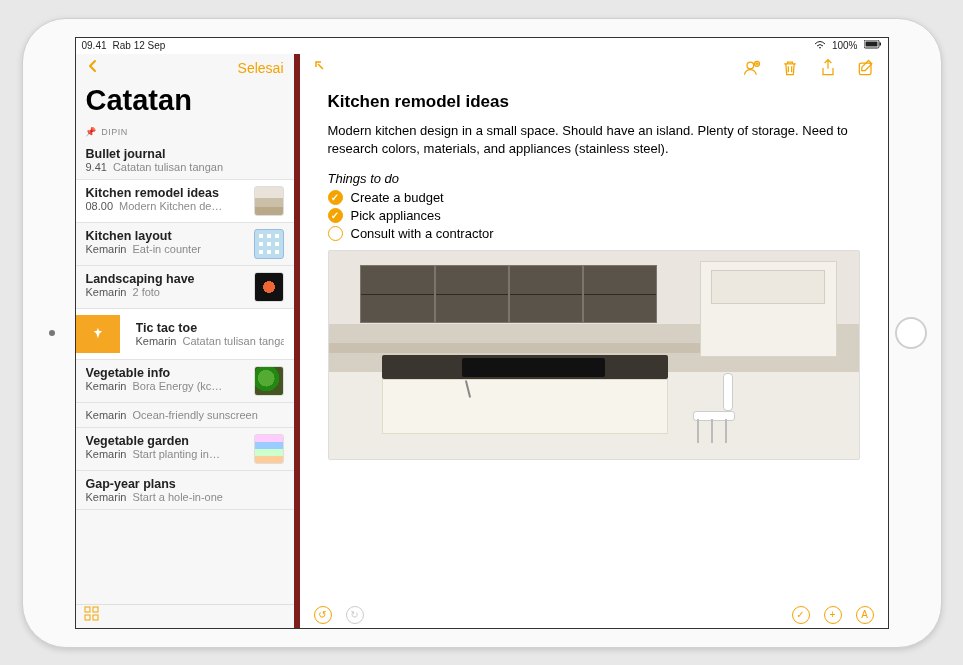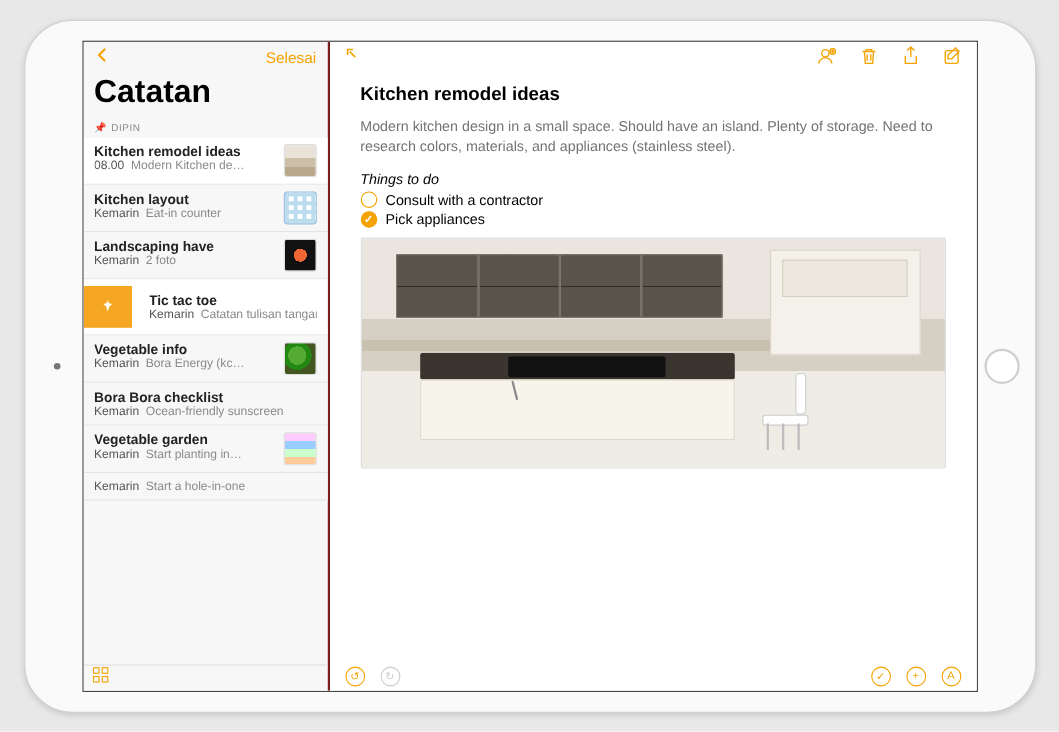--- a/index.html
+++ b/index.html
@@ -4,21 +4,21 @@
 <style>
 * { margin:0; padding:0; box-sizing:border-box; font-family: -apple-system, "Helvetica Neue", Helvetica, Arial, sans-serif; -webkit-font-smoothing:antialiased; }
 body { background:#e8e8e8; display:flex; align-items:center; justify-content:center; height:665px; width:963px; }
 .ipad-frame { width:920px; height:630px; background:#fafafa; border-radius:44px; border:1px solid #d0d0d0; box-shadow:0 2px 6px rgba(0,0,0,.15); position:relative; padding:18px 52px; }
 .home-btn { position:absolute; right:14px; top:50%; transform:translateY(-50%); width:32px; height:32px; border:2px solid #cfcfcf; border-radius:50%; background:#fff; }
 .camera-dot { position:absolute; left:26px; top:50%; transform:translateY(-50%); width:6px; height:6px; border-radius:50%; background:#777; }
 .screen { width:100%; height:100%; background:#fff; border:1px solid #333; position:relative; overflow:hidden; display:flex; flex-direction:column; }
 .status-bar { height:16px; font-size:10px; color:#222; display:flex; align-items:center; padding:0 6px; gap:6px; }
 .status-bar .spacer { flex:1; }
 .content { flex:1; display:flex; overflow:hidden; }
-.sidebar { width:224px; border-right:2px solid #7f1d1d; background:#f7f7f7; display:flex; flex-direction:column; overflow:hidden; }
+.sidebar { width:224px; border-right:6px solid #7f1d1d; background:#f7f7f7; display:flex; flex-direction:column; overflow:hidden; }
 .side-top { height:28px; display:flex; align-items:center; justify-content:space-between; padding:0 10px; }
 .back-arrow { color:#f4a300; font-size:18px; }
 .done { color:#f4a300; font-size:14px; }
 .side-title { font-size:29px; font-weight:700; padding:2px 10px 6px; }
 .search { margin:0 8px 6px; background:#e9e9e9; border-radius:7px; height:22px; display:flex; align-items:center; padding:0 6px; color:#8a8a8a; font-size:12px; gap:4px; }
 .pin-row { font-size:9px; color:#8a8a8a; padding:4px 10px; display:flex; align-items:center; gap:4px; letter-spacing:.5px; }
 .list { flex:1; overflow:hidden; }
 .item { padding:6px 10px 6px 10px; border-bottom:1px solid #e3e3e3; display:flex; gap:6px; position:relative; background:#f7f7f7; }
 .item.selected { background:#fff; }
 .item.shifted { padding-left:0; background:#fff; }
@@ -36,21 +36,21 @@
 .thumb.garden { background:linear-gradient(0deg,#fc9 25%, #cfc 25% 50%, #9cf 50% 75%, #fcf 75%); }
 .side-bottom { height:24px; border-top:1px solid #e0e0e0; display:flex; align-items:center; padding:0 8px; gap:8px; }
 .side-bottom svg { width:16px; height:16px; stroke:#f4a300; }
 
 .main { flex:1; display:flex; flex-direction:column; background:#fff; }
 .toolbar { height:32px; display:flex; align-items:center; padding:0 12px; gap:18px; }
 .toolbar .spacer { flex:1; }
 .toolbar .btn svg { width:20px; height:20px; stroke:#f4a300; fill:none; stroke-width:1.5; }
 .note-body { flex:1; padding:6px 28px 0 28px; overflow:hidden; display:flex; flex-direction:column; }
 .note-title { font-size:17px; font-weight:700; margin-bottom:10px; }
-.note-desc { font-size:13px; color:#737373; line-height:1.45; margin-bottom:12px; }
+.note-desc { font-size:13px; color:#000000; line-height:1.45; margin-bottom:12px; }
 .section-h { font-size:13px; margin-bottom:4px;font-style:italic; }
 .todo { display:flex; align-items:center; gap:8px; font-size:13px; margin-bottom:3px; }
 .bullet { width:15px; height:15px; border-radius:50%; border:1.5px solid #f4a300; display:flex; align-items:center; justify-content:center; flex-shrink:0; }
 .bullet.done { background:#f4a300; }
 .bullet.done::after { content:"✓"; color:#fff; font-size:10px; font-weight:700; }
 .attach-img { margin-top:6px; width:100%; height:210px; border:1px solid #ddd; border-radius:2px; position:relative; overflow:hidden; background:linear-gradient(#eae6df 0 35%, #d6cfc3 35% 58%, #efece6 58% 100%); }
 
 .attach-img .wall-cabs { position:absolute; top:14px; left:6%; width:56%; height:28%; background:#6b655c; border-radius:3px; display:flex; }
 .attach-img .wall-cabs div { flex:1; border:1px solid #7b756c; background:linear-gradient(#595349 50%, #2e2b26 50% 52%, #595349 52%); }
 .attach-img .right-cabs { position:absolute; top:10px; right:4%; width:26%; height:46%; background:#f4f1ea; border:1px solid #d9d4c8; }
@@ -72,39 +72,66 @@
 .bottom-bar .bbtn.disabled { border-color:#ccc; color:#ccc; }
 </style>
 </head>
 <body>
 
 <div class="ipad-frame">
   <div class="camera-dot"></div>
   <div class="home-btn"></div>
   <div class="screen">
 
+    <div class="status-bar">
+      <span>09.41</span>
+      <span>Rab 12 Sep</span>
+      <span class="spacer"></span>
+      <span>
+        <svg width="12" height="10" viewBox="0 0 12 10">
+            <path d="M1 4 Q6 -1 11 4 M3 6 Q6 3 9 6 M5 8 Q6 7 7 8" stroke="#222" fill="none" stroke-width="1"></path>
+          </svg>
+      </span>
+      <span>100%</span>
+      <span>
+        <svg width="18" height="9" viewBox="0 0 18 9">
+            <rect x="0" y="0" width="15" height="8" rx="1.5" fill="none" stroke="#222"></rect>
+            <rect x="1.5" y="1.5" width="12" height="5" fill="#222"></rect>
+            <rect x="15.5" y="2.5" width="1.5" height="3" fill="#222"></rect>
+          </svg>
+      </span>
+    </div>
 
     <div class="content">
 
       <div class="sidebar">
         <div class="side-top">
           <span class="back-arrow">
             <svg width="14" height="14" viewBox="0 0 14 14">
                 <path d="M9 2 L4 7 L9 12" stroke="#f4a300" stroke-width="2" fill="none" stroke-linecap="round" stroke-linejoin="round"></path>
               </svg>
           </span>
           <span class="done">Selesai</span>
         </div>
         <div class="side-title">Catatan</div>
         <div class="pin-row">
           <span>📌</span>
           <span>DIPIN</span>
         </div>
         <div class="list">
 
+          <div class="item">
+            <div class="item-body">
+              <div class="item-title">Bullet journal</div>
+              <div class="item-sub">
+                  <span class="time">9.41</span>
+                  <span>Catatan tulisan tangan</span>
+                </div>
+            </div>
+          </div>
 
           <div class="item selected">
             <div class="item-body">
               <div class="item-title">Kitchen remodel ideas</div>
               <div class="item-sub">
                   <span class="time">08.00</span>
                   <span>Modern Kitchen de…</span>
                 </div>
             </div>
             <div class="thumb kitchen"></div>
@@ -153,41 +180,41 @@
               <div class="item-sub">
                   <span class="time">Kemarin</span>
                   <span>Bora Energy (kc…</span>
                 </div>
             </div>
             <div class="thumb broccoli"></div>
           </div>
 
           <div class="item">
             <div class="item-body">
-              <div class="item-title">Bora Bora checklist</div>
               <div class="item-sub">
                   <span class="time">Kemarin</span>
                   <span>Ocean-friendly sunscreen</span>
                 </div>
             </div>
           </div>
 
           <div class="item">
             <div class="item-body">
               <div class="item-title">Vegetable garden</div>
               <div class="item-sub">
                   <span class="time">Kemarin</span>
                   <span>Start planting in…</span>
                 </div>
             </div>
             <div class="thumb garden"></div>
           </div>
 
           <div class="item">
             <div class="item-body">
+              <div class="item-title">Gap-year plans</div>
               <div class="item-sub">
                   <span class="time">Kemarin</span>
                   <span>Start a hole-in-one</span>
                 </div>
             </div>
           </div>
 
         </div>
         <div class="side-bottom">
           <span>
@@ -235,26 +262,30 @@
               </svg>
           </span>
         </div>
 
         <div class="note-body">
           <div class="note-title">Kitchen remodel ideas</div>
           <div class="note-desc">Modern kitchen design in a small space. Should have an island. Plenty of storage. Need to research colors, materials, and appliances (stainless steel).</div>
           <div class="section-h">Things to do</div>
 
           <div class="todo">
-            <span class="bullet"></span>
-            <span>Consult with a contractor</span>
+            <span class="bullet done"></span>
+            <span>Create a budget</span>
           </div>
           <div class="todo">
             <span class="bullet done"></span>
             <span>Pick appliances</span>
+          </div>
+          <div class="todo">
+            <span class="bullet"></span>
+            <span>Consult with a contractor</span>
           </div>
 
           <div class="attach-img">
             <div class="wall-cabs">
                 <div></div>
                 <div></div>
                 <div></div>
                 <div></div>
               </div>
             <div class="right-cabs"></div>

